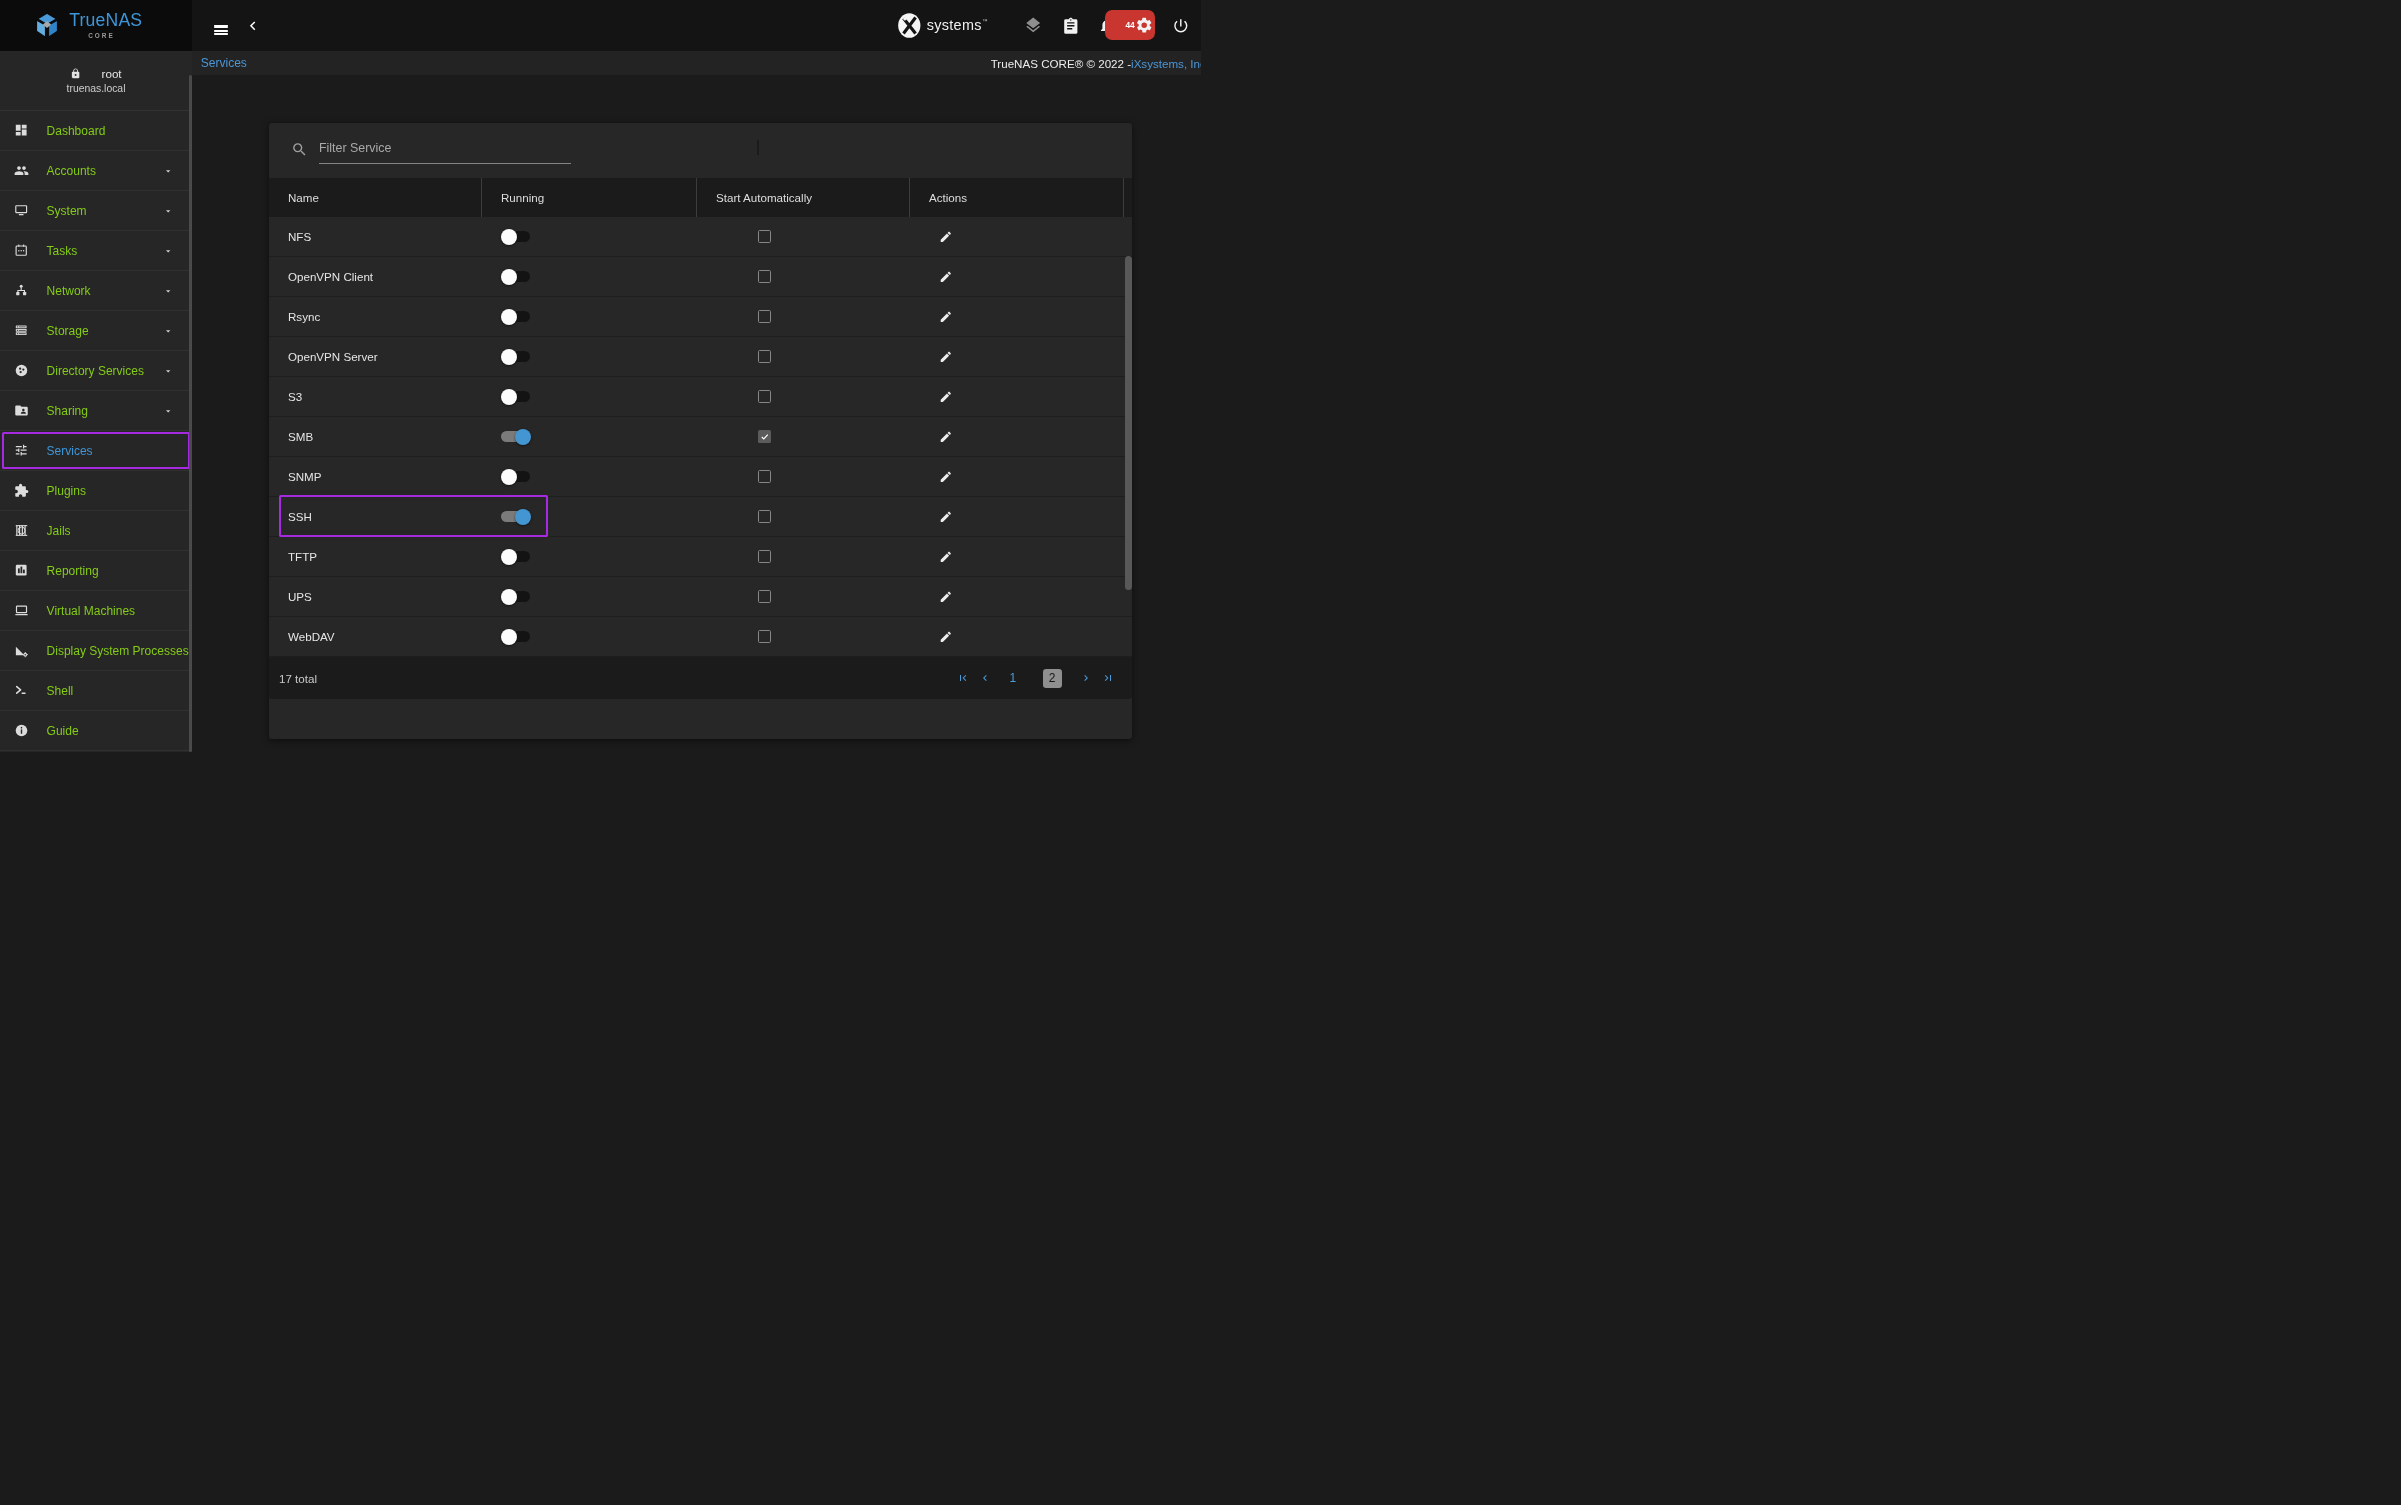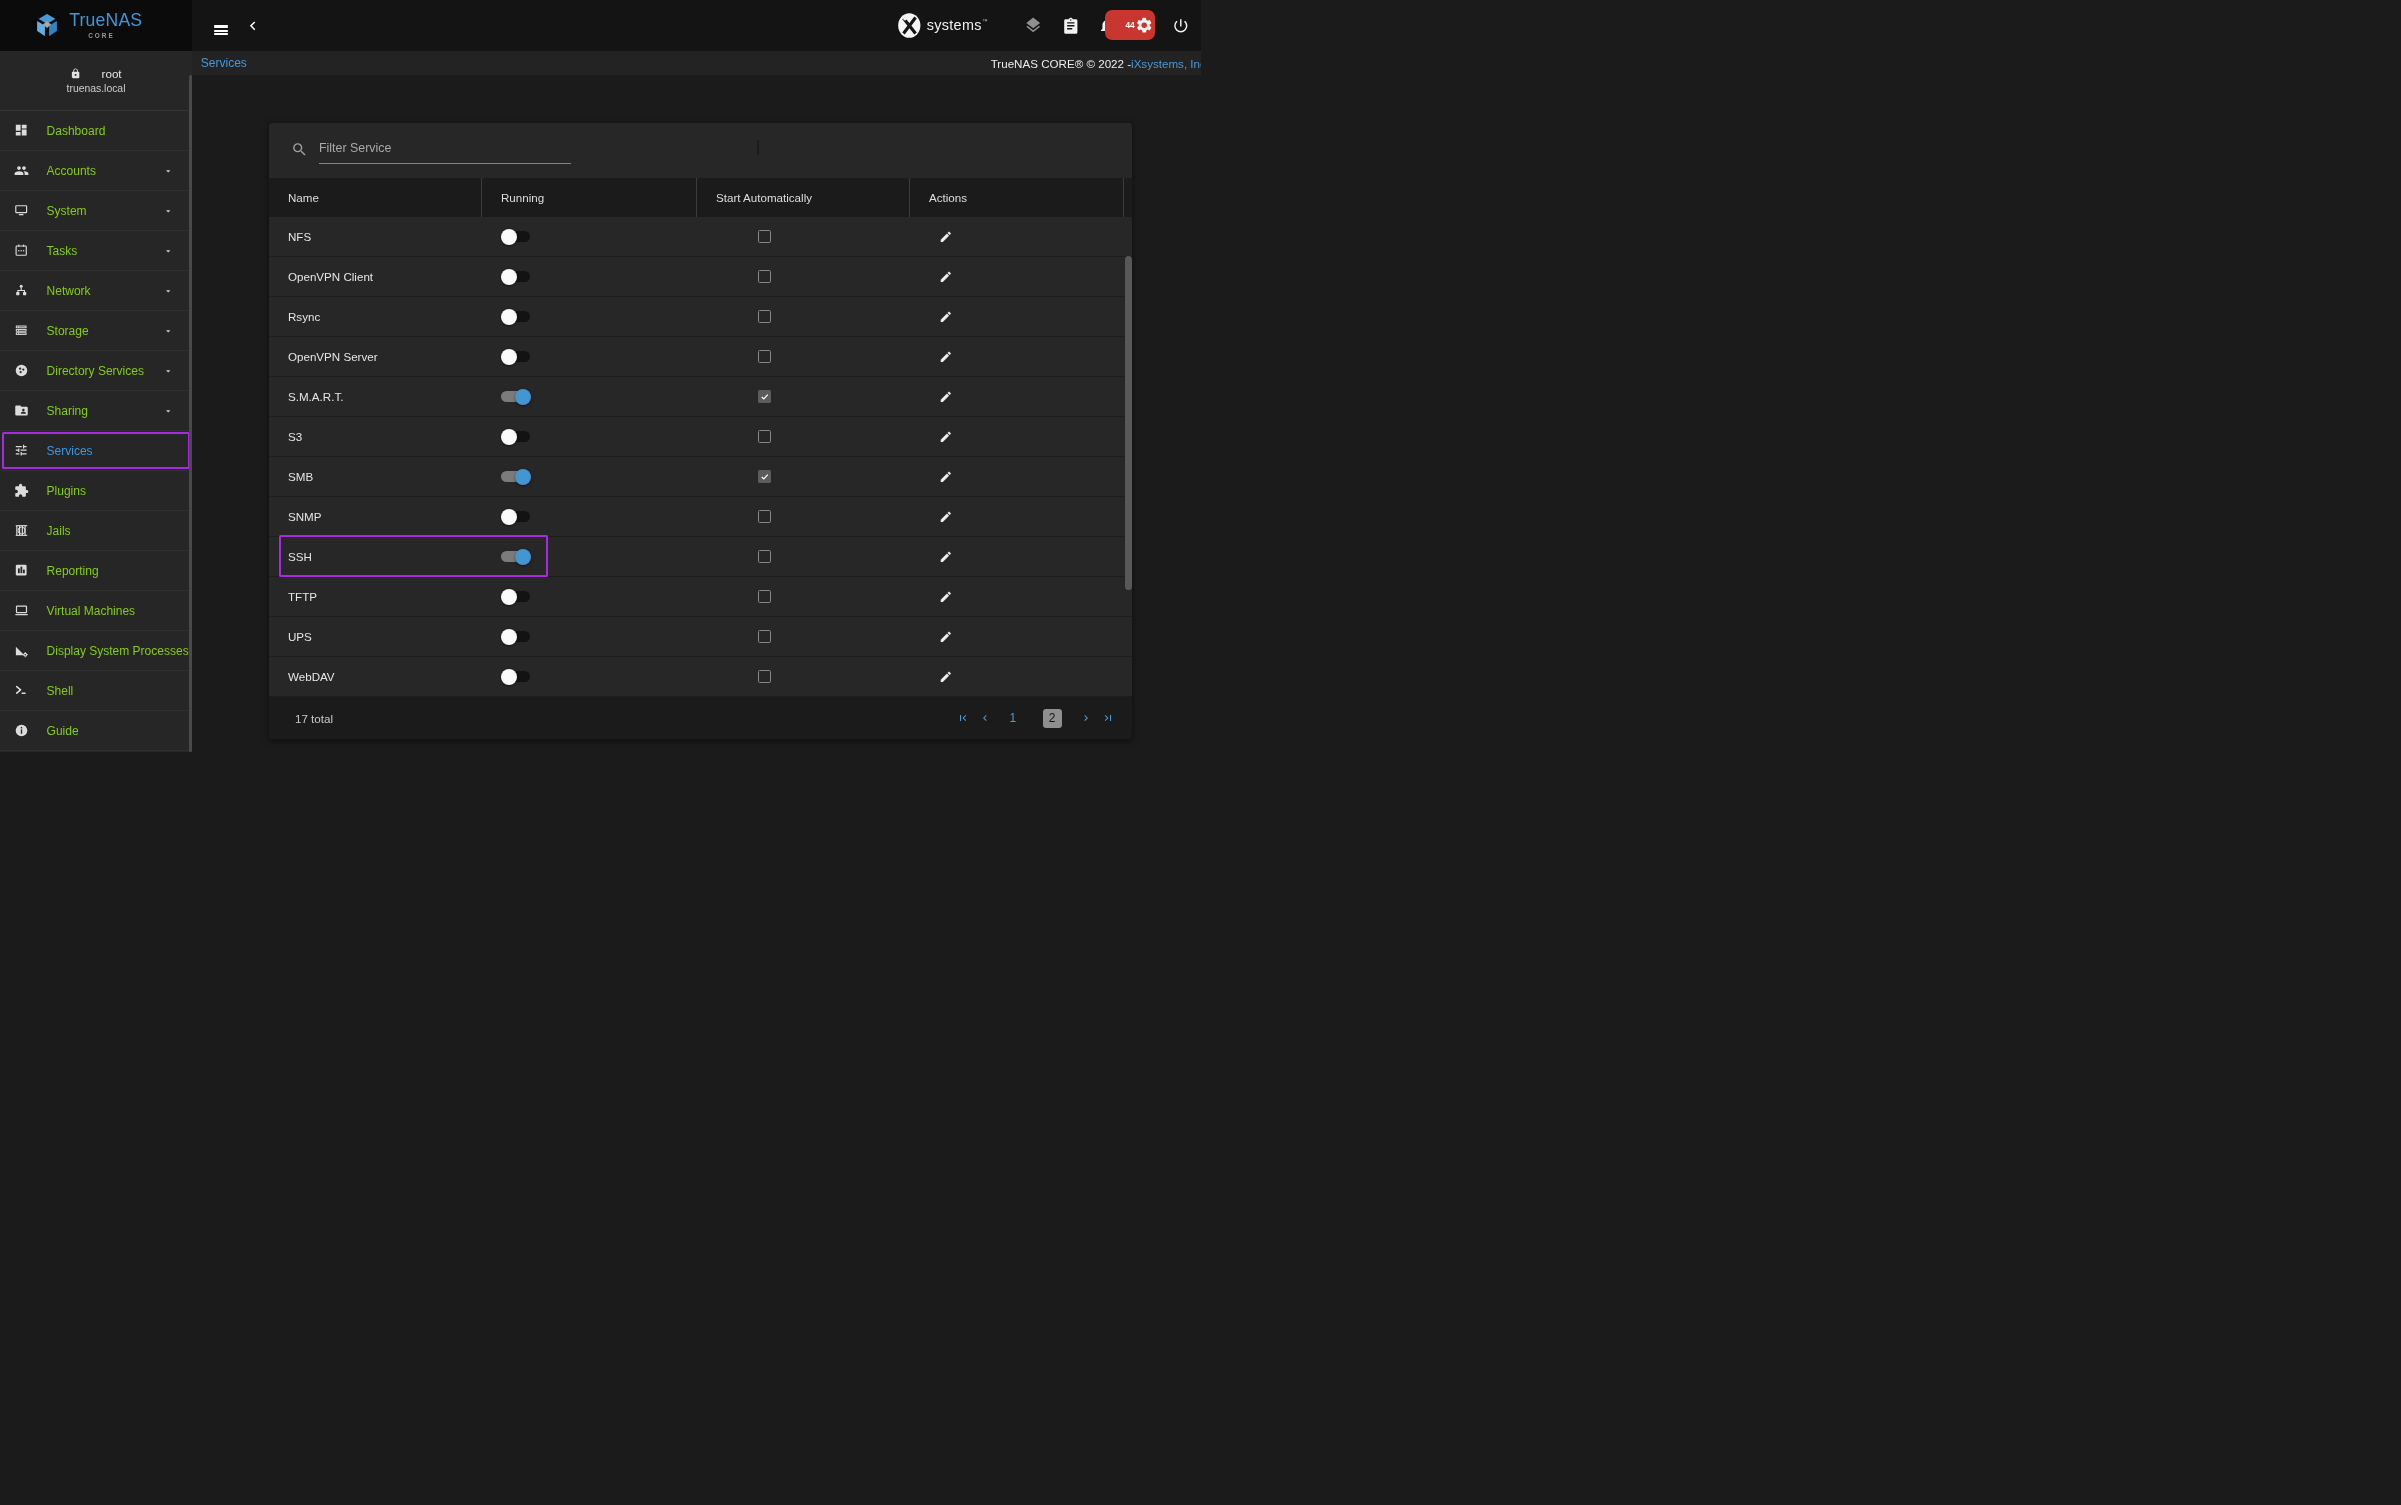--- a/index.html
+++ b/index.html
@@ -86,21 +86,21 @@
   .toggle.off .knob { left:0; background:#fbfbfb; }
 
   .cb { width:12.8px; height:12.8px; border-radius:1.6px; cursor:pointer; display:flex; align-items:center; justify-content:center; }
   .cb.unchecked { border:1.6px solid #878787; background:transparent; }
   .cb.checked { background:#5c5c5c; }
 
   .edit-btn { cursor:pointer; }
 
   .tfoot { position:relative; height:42px; background:#1b1b1b; display:flex; align-items:center;
     border-bottom-left-radius:3.2px; border-bottom-right-radius:3.2px; }
-  .total { margin-left:26px; color:#c9c9c9; font-size:11.6px; }
+  .total { margin-left:10px; color:#c9c9c9; font-size:11.6px; }
   .pager { position:absolute; right:17.6px; display:flex; align-items:center; gap:10.4px; }
   .pg-ico { cursor:pointer; display:flex; }
   .pg-num { color:#4a9bd9; font-size:12px; cursor:pointer; margin:0 8px; }
   .pg-cur { width:19px; height:19px; background:#8f8f8f; border-radius:3.2px; color:#151515; font-size:12px;
     display:flex; align-items:center; justify-content:center; cursor:pointer; margin:0 8px; }
   .table-scroll { position:absolute; right:0px; top:133px; width:7.2px; height:334px; background:#585858; border-radius:4px; cursor:pointer; }
 </style>
 </head>
 <body>
 
@@ -541,44 +541,20 @@
     </div>
     <div class="td-act">
       <span class="edit-btn">
         <svg width="13.6" height="13.6" viewBox="0 0 24 24" fill="#ececec">
                 <path d="M3 17.25V21h3.75L17.81 9.94l-3.75-3.75L3 17.25zM20.71 7.04a1 1 0 0 0 0-1.41l-2.34-2.34a1 1 0 0 0-1.41 0l-1.83 1.83 3.75 3.75 1.83-1.83z"></path>
               </svg>
       </span>
     </div>
   </div>
 
-  <div class="trow">
-
-    <div class="td-name">S.M.A.R.T.</div>
-    <div class="td-run">
-      <div class="toggle on">
-        <div class="track"></div>
-              <div class="knob"></div>
-      </div>
-    </div>
-    <div class="td-auto">
-      <div class="cb checked">
-        <svg width="9.6" height="9.6" viewBox="0 0 24 24">
-                <path d="M4.5 12.5 9.5 17.5 19.5 6.5" stroke="#fff" stroke-width="3" fill="none"></path>
-              </svg>
-      </div>
-    </div>
-    <div class="td-act">
-      <span class="edit-btn">
-        <svg width="13.6" height="13.6" viewBox="0 0 24 24" fill="#ececec">
-                <path d="M3 17.25V21h3.75L17.81 9.94l-3.75-3.75L3 17.25zM20.71 7.04a1 1 0 0 0 0-1.41l-2.34-2.34a1 1 0 0 0-1.41 0l-1.83 1.83 3.75 3.75 1.83-1.83z"></path>
-              </svg>
-      </span>
-    </div>
-  </div>
 
   <div class="trow">
 
     <div class="td-name">S3</div>
     <div class="td-run">
       <div class="toggle off">
         <div class="track"></div>
               <div class="knob"></div>
       </div>
     </div>

